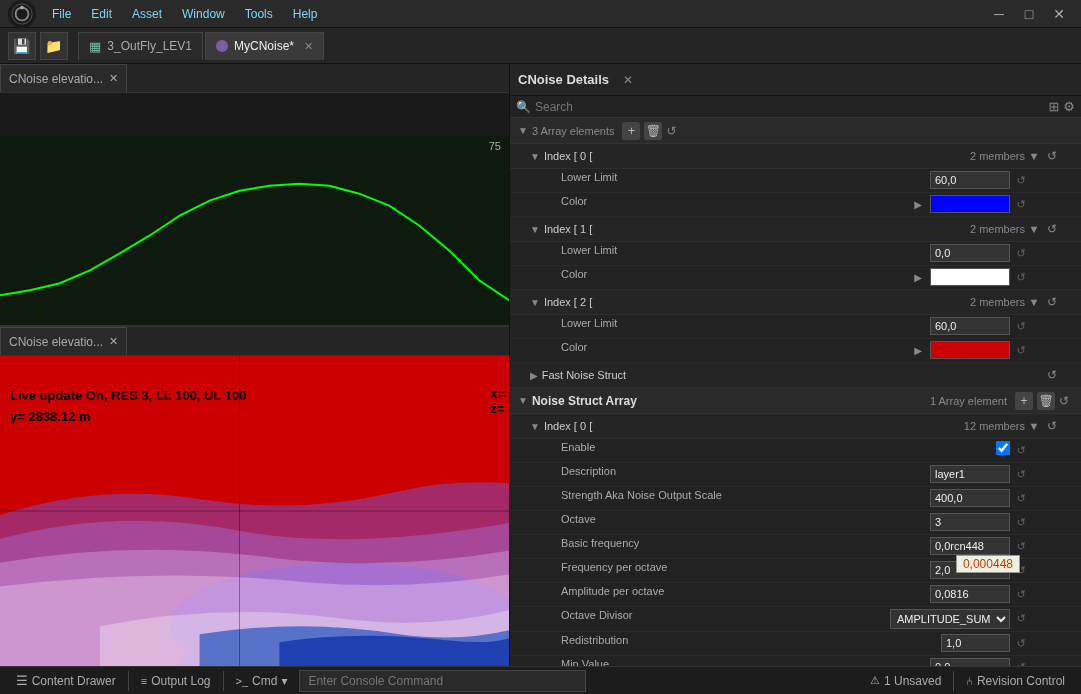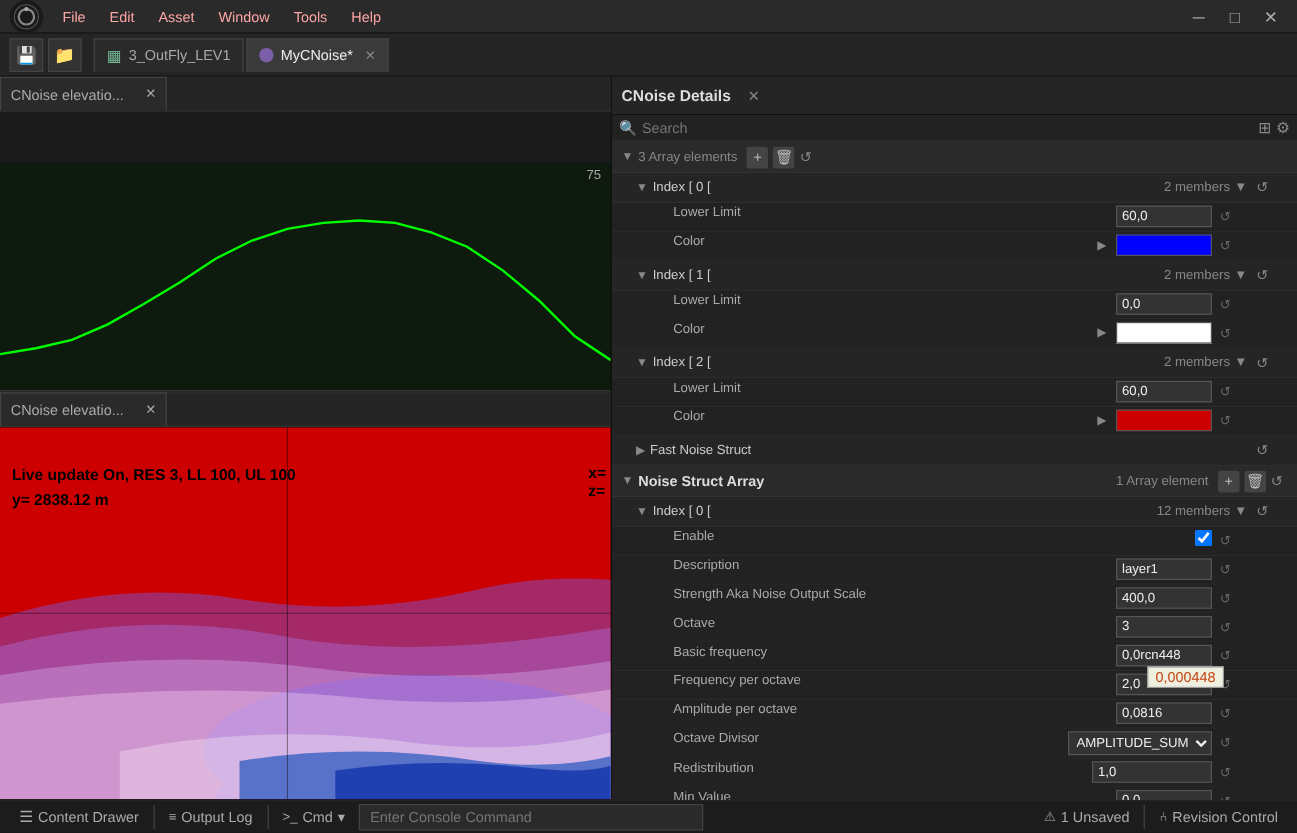--- a/index.html
+++ b/index.html
@@ -2,21 +2,21 @@
 <html><head>
   <meta charset="utf-8">
   <style>
     * { margin: 0; padding: 0; box-sizing: border-box; }
     body { background: #1a1a1a; color: #ccc; font-family: 'Segoe UI', Arial, sans-serif; font-size: 12px; width: 1081px; height: 694px; overflow: hidden; }
 
     
     .menu-bar { display: flex; align-items: center; background: #2a2a2a; height: 28px; padding: 0 8px; gap: 4px; border-bottom: 1px solid #111; }
     .menu-logo { width: 28px; height: 28px; background: #1a1a1a; border-radius: 50%; display: flex; align-items: center; justify-content: center; margin-right: 4px; }
     .menu-logo svg { width: 22px; height: 22px; }
-    .menu-item { padding: 2px 8px; color: #fca5a5; cursor: pointer; font-size: 12px; }
+    .menu-item { padding: 2px 8px; color: #7dd3fc; cursor: pointer; font-size: 12px; }
     .menu-spacer { flex: 1; }
     .window-controls { display: flex; gap: 2px; }
     .win-btn { width: 28px; height: 22px; display: flex; align-items: center; justify-content: center; cursor: pointer; color: #aaa; font-size: 14px; }
 
     
     .tab-bar { display: flex; align-items: center; background: #252525; height: 36px; padding: 0 8px; gap: 2px; border-bottom: 1px solid #111; }
     .save-icons { display: flex; gap: 4px; margin-right: 8px; }
     .save-icon-btn { width: 28px; height: 28px; display: flex; align-items: center; justify-content: center; background: #333; border: 1px solid #444; cursor: pointer; color: #aaa; font-size: 14px; }
     .tab { display: flex; align-items: center; height: 28px; padding: 0 10px; background: #2a2a2a; border: 1px solid #444; border-bottom: none; cursor: pointer; gap: 6px; color: #aaa; font-size: 12px; }
     .tab.active { background: #3a3a3a; color: #eee; }
@@ -76,21 +76,21 @@
     .tooltip-overlay { position: absolute; background: #f0f0e0; color: #000; border: 1px solid #999; padding: 2px 8px; font-size: 12px; z-index: 100; pointer-events: none; }
 
     
     .status-bar { display: flex; align-items: center; background: #1c1c1c; height: 28px; padding: 0 8px; border-top: 1px solid #333; gap: 4px; }
     .status-item { display: flex; align-items: center; gap: 4px; padding: 0 8px; height: 28px; cursor: pointer; color: #aaa; font-size: 12px; }
     .status-separator { width: 1px; height: 20px; background: #444; }
     .status-spacer { flex: 1; }
     .console-input { background: #2a2a2a; border: 1px solid #444; color: #aaa; font-size: 12px; padding: 2px 8px; flex: 1; max-width: 300px; height: 22px; }
 
     
-    .cnoise-tab { display: flex; align-items: center; height: 28px; padding: 0 8px; background: #2a2a2a; border: 1px solid #444; border-bottom: none; cursor: pointer; gap: 18px; color: #aaa; font-size: 12px; }
+    .cnoise-tab { display: flex; align-items: center; height: 28px; padding: 0 8px; background: #2a2a2a; border: 1px solid #444; border-bottom: none; cursor: pointer; gap: 6px; color: #aaa; font-size: 12px; }
     .cnoise-tab .tc { color: #aaa; font-size: 11px; }
 
     
     .dropdown { background: #333; border: 1px solid #555; color: #eee; font-size: 11px; height: 20px; padding: 0 4px; width: 80px; }
 
     
     .collapsed-row { display: flex; align-items: center; padding: 3px 20px; background: #252525; border-bottom: 1px solid #2e2e2e; min-height: 24px; cursor: pointer; }
     .collapsed-arrow { color: #888; margin-right: 4px; font-size: 10px; }
     .collapsed-title { color: #ccc; font-size: 11px; flex: 1; }
   </style>
@@ -378,21 +378,21 @@
             <option>MAX</option>
             <option>MIN</option>
           </select>
         </div>
         <div class="prop-reset">↺</div>
       </div>
 
       <div class="prop-row">
         <span class="prop-label">Redistribution</span>
         <div class="prop-value">
-          <input class="prop-input" value="1,0" style="background: rgb(51, 51, 51); border: 1px solid rgb(85, 85, 85); color: rgb(238, 238, 238); font-size: 11px; padding: 1px 4px; width: 100px; height: 18px;">
+          <input class="prop-input" value="1,0" style="background: rgb(51, 51, 51); border: 1px solid rgb(85, 85, 85); color: rgb(238, 238, 238); font-size: 11px; padding: 1px 4px; width: 69px; height: 18px;">
         </div>
         <div class="prop-reset">↺</div>
       </div>
 
       <div class="prop-row">
         <span class="prop-label">Min Value</span>
         <div class="prop-value">
           <input class="prop-input" value="0,0" style="background: rgb(51, 51, 51); border: 1px solid rgb(85, 85, 85); color: rgb(238, 238, 238); font-size: 11px; padding: 1px 4px; width: 80px; height: 18px;">
         </div>
         <div class="prop-reset">↺</div>

